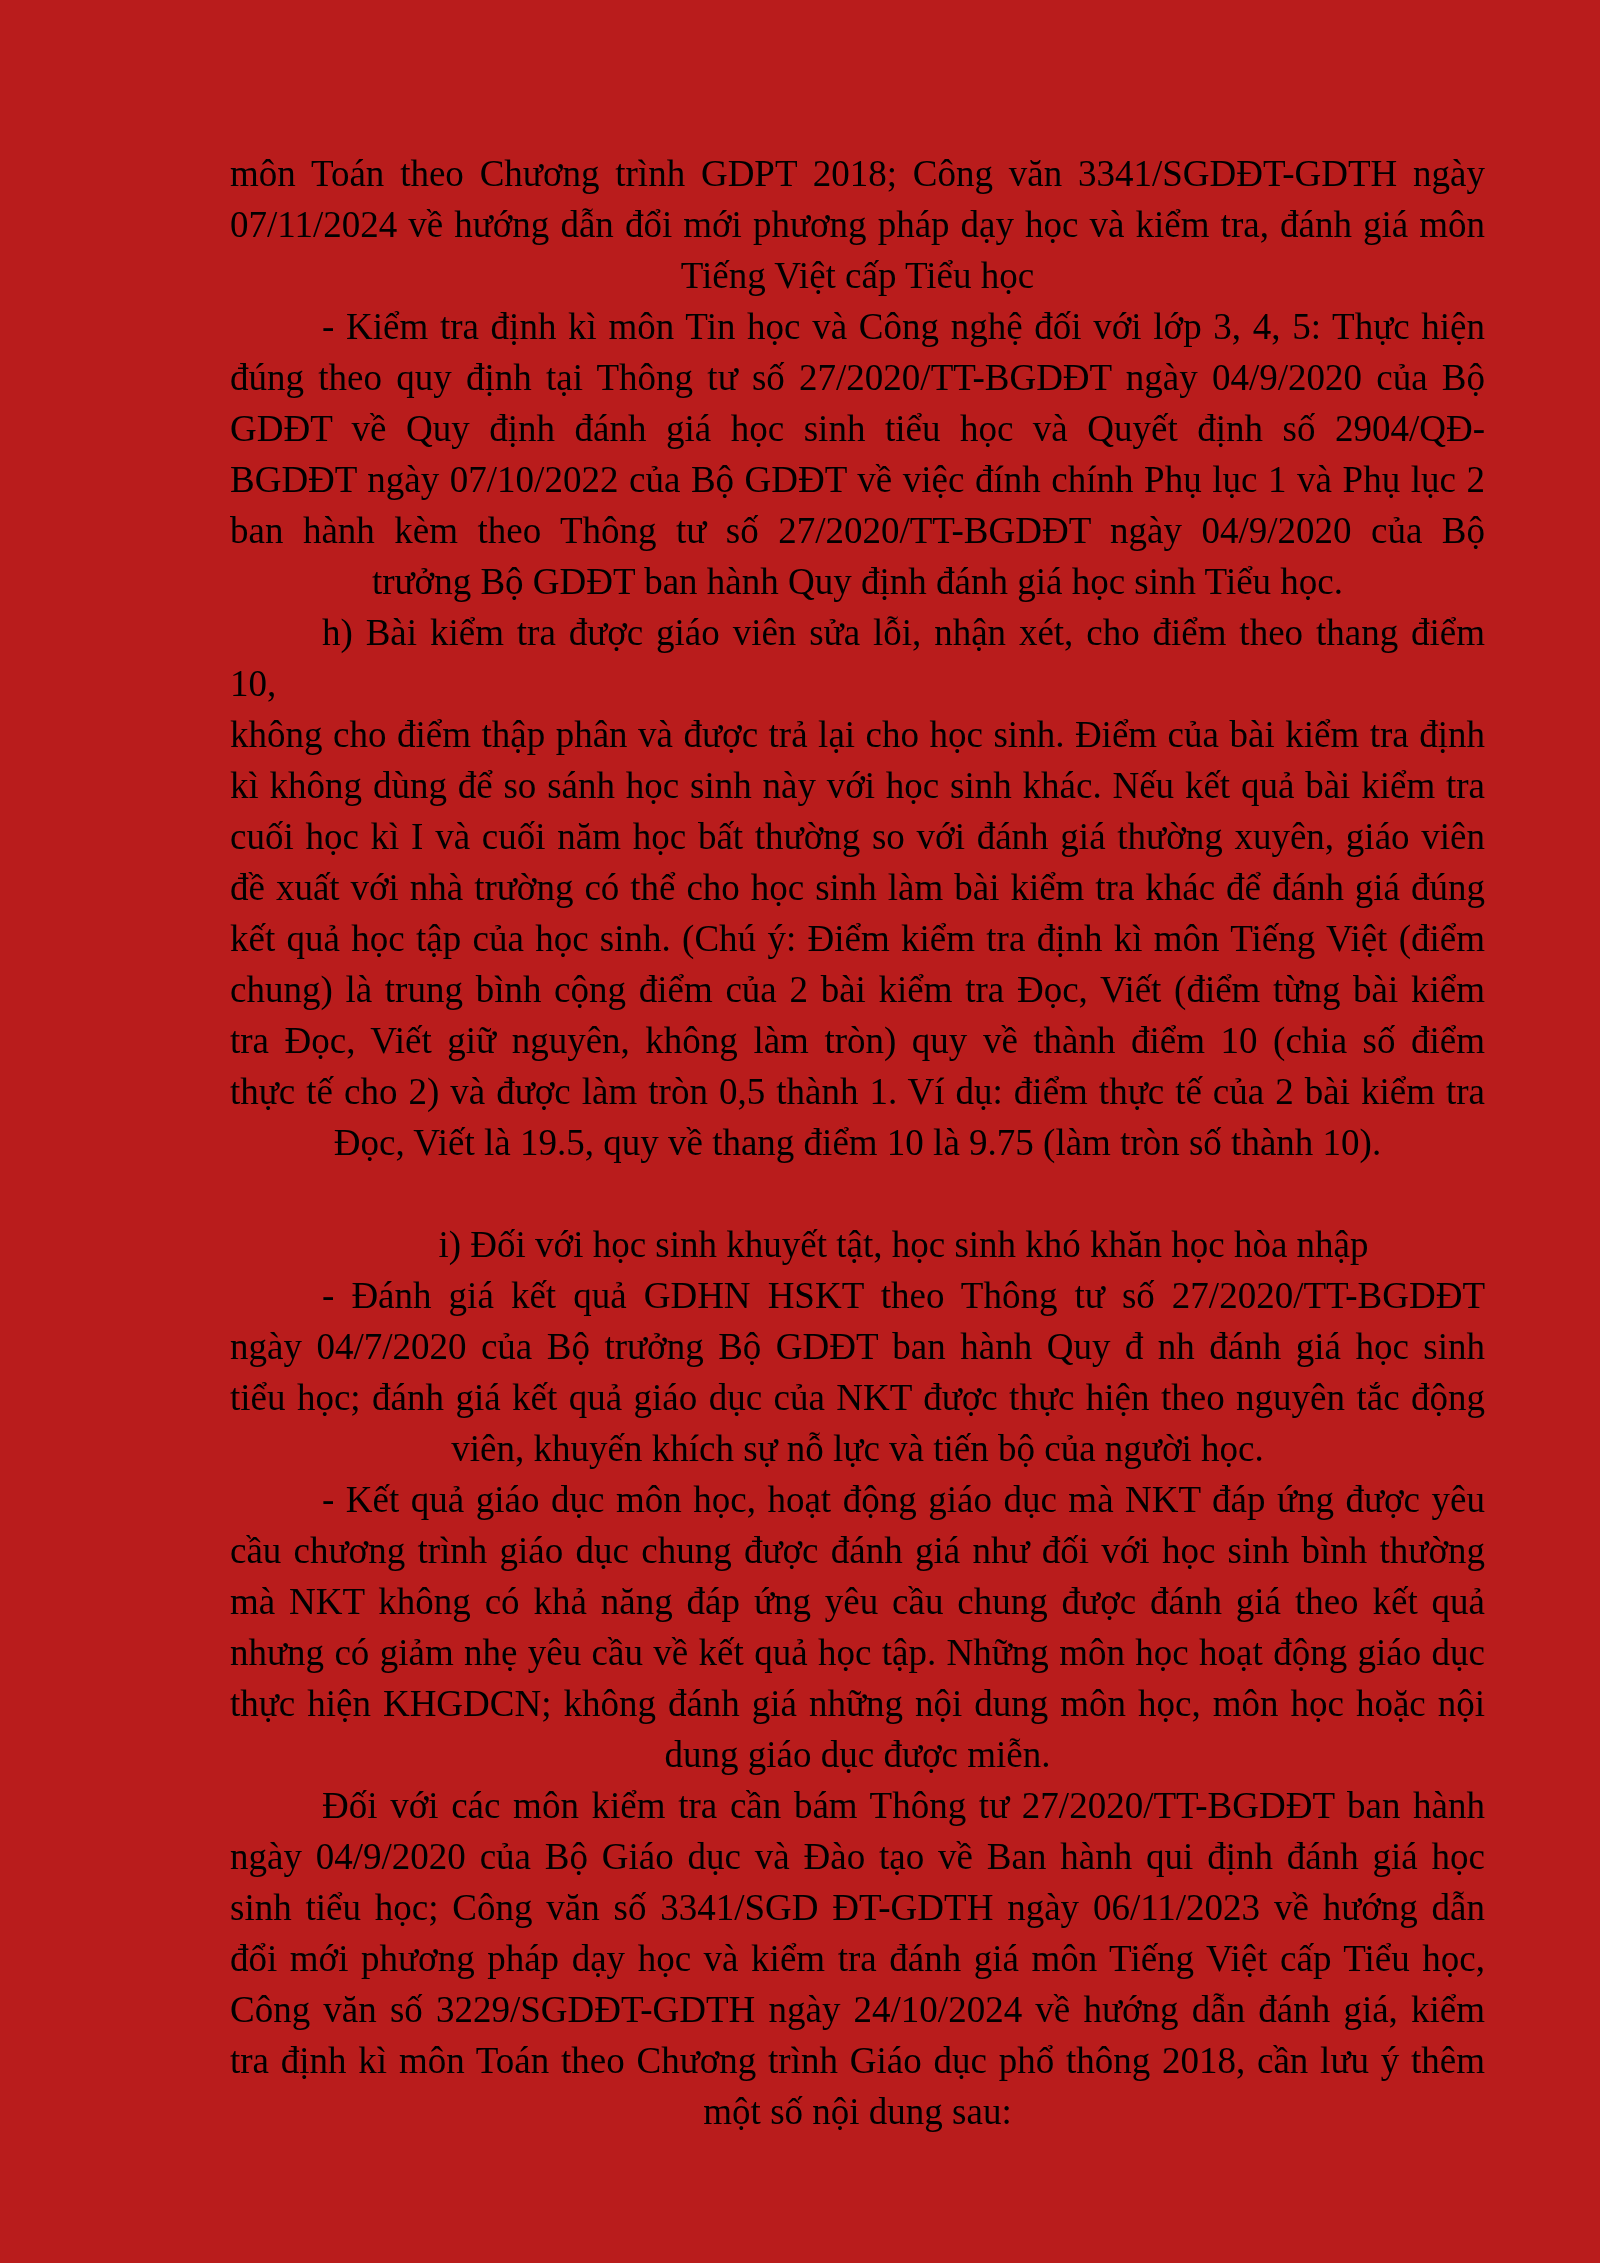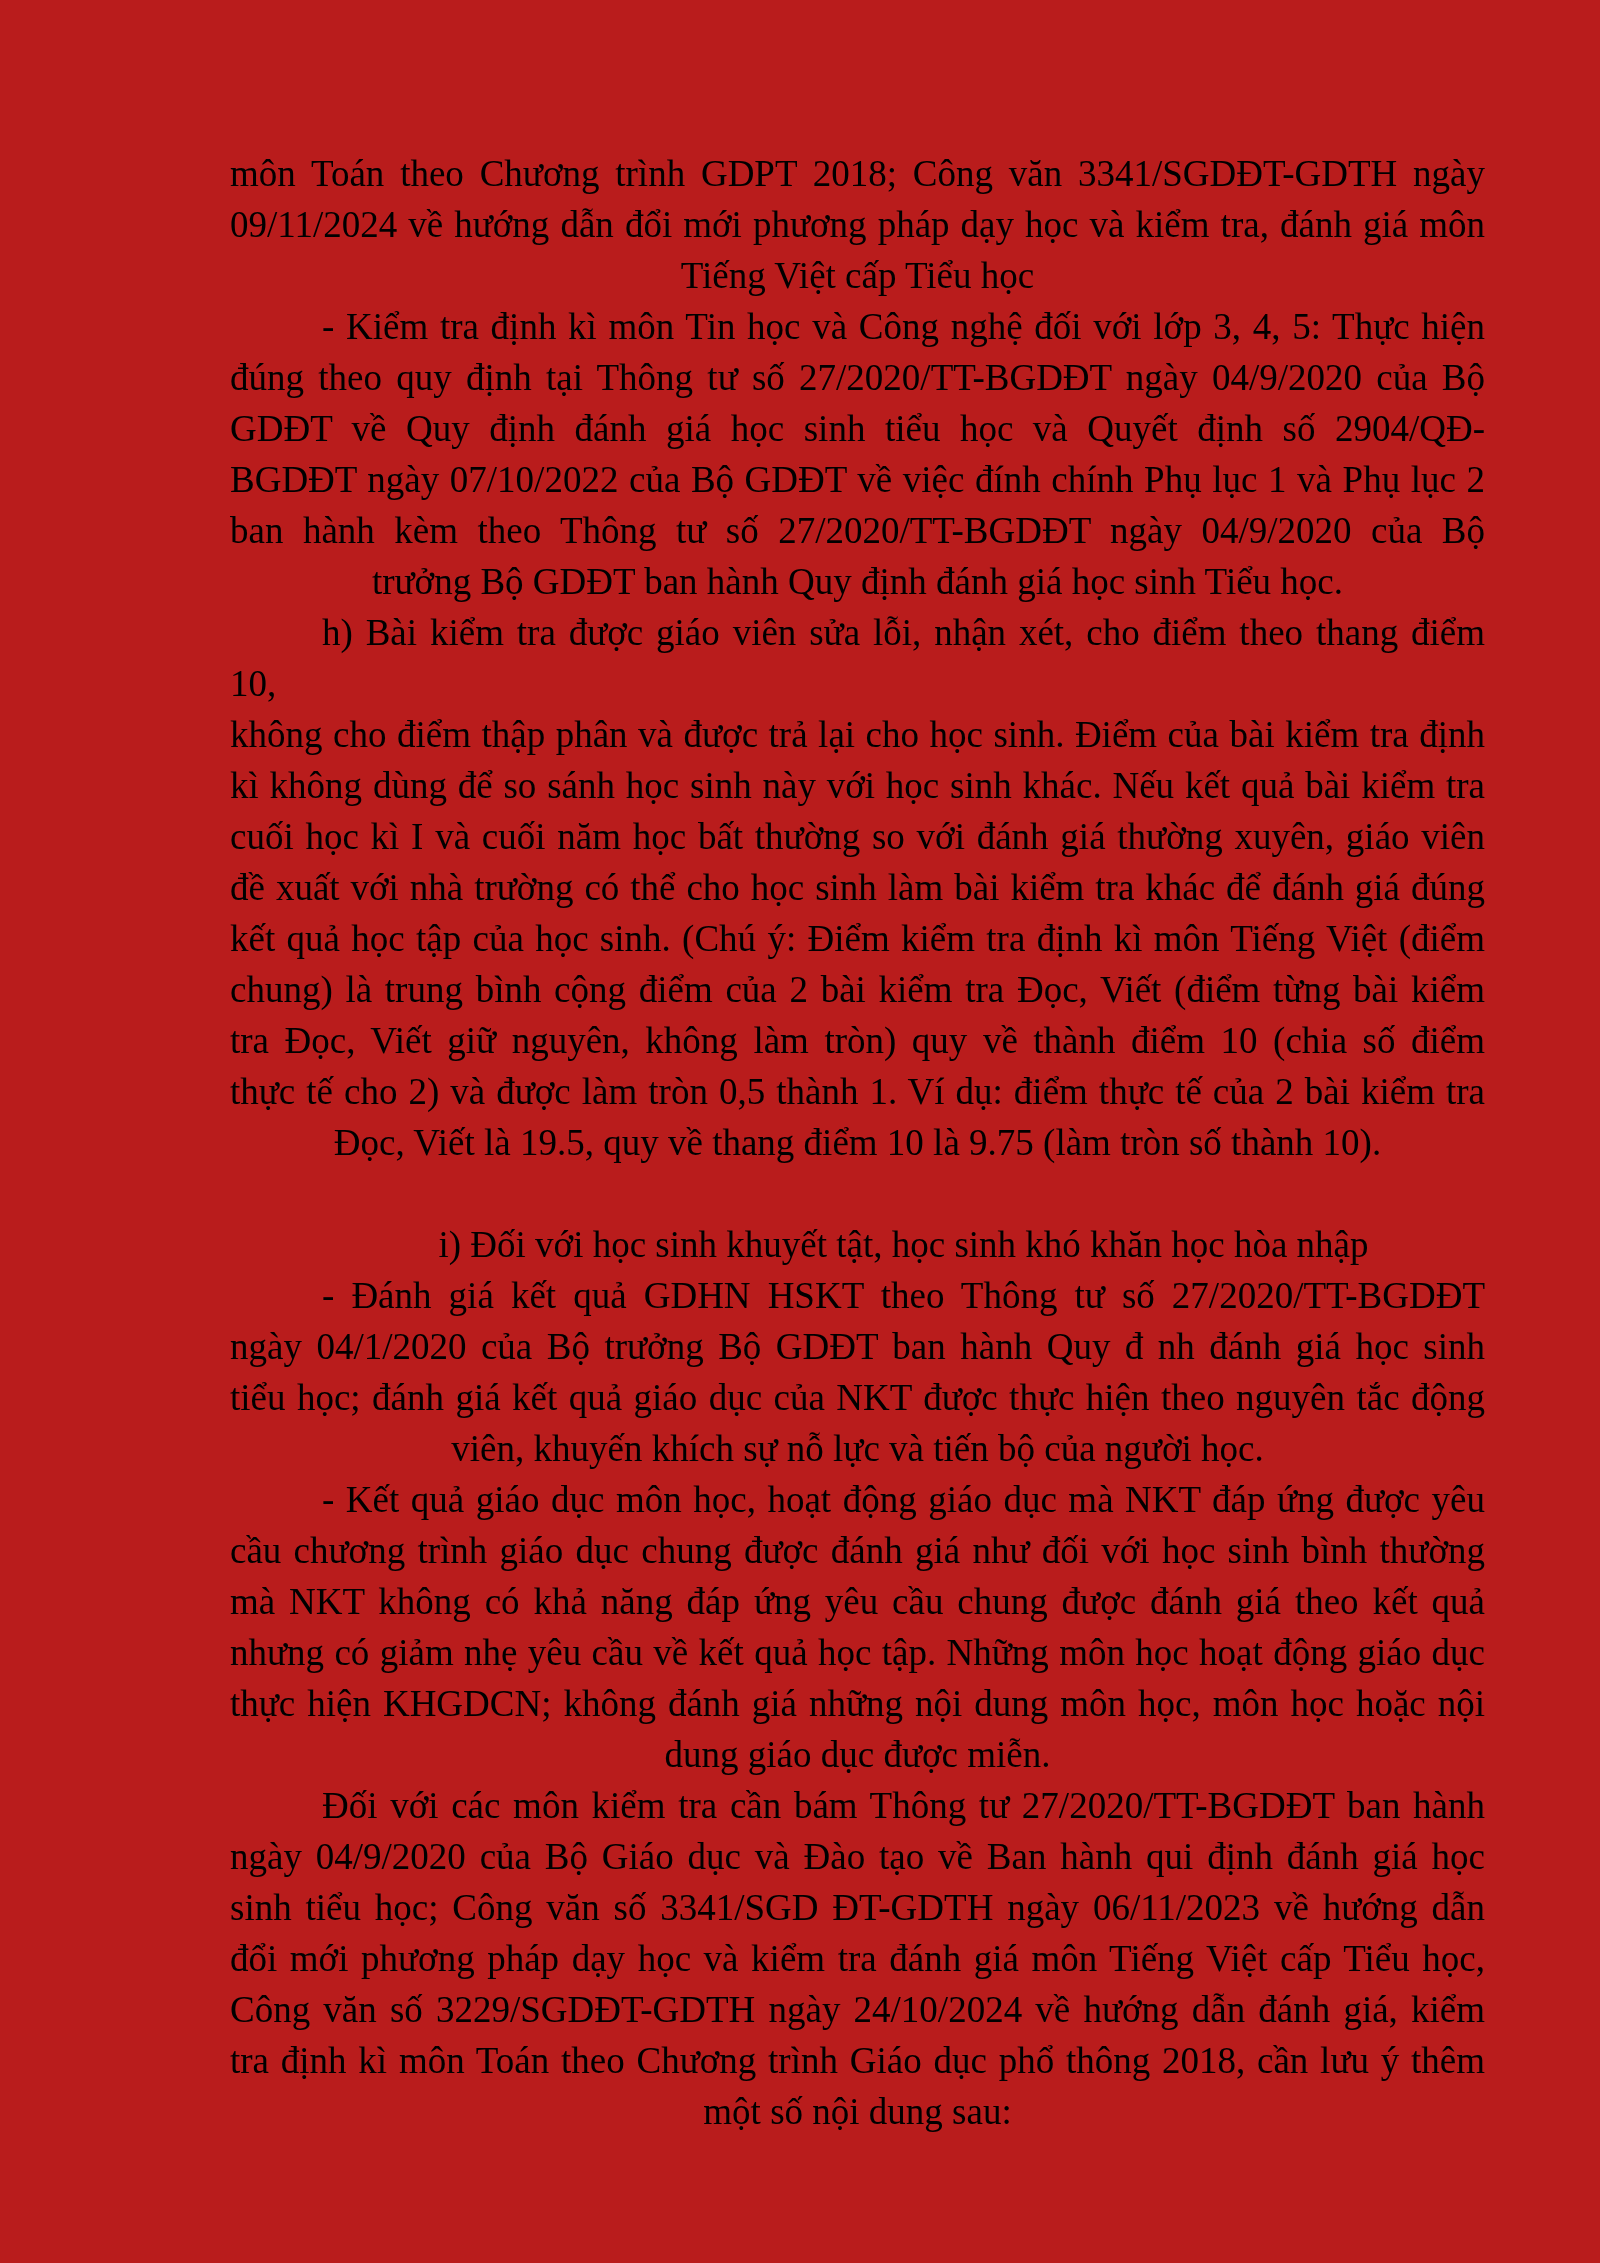--- a/index.html
+++ b/index.html
@@ -32,21 +32,21 @@
     text-align-last: justify;
   }
 </style>
 </head>
 <body>
 
 <div class="page">
   <div>
       <div class="para">
         <div class="line j">môn Toán theo Chương trình GDPT 2018; Công văn 3341/SGDĐT-GDTH ngày</div>
-        <div class="line j">09/11/2024 về hướng dẫn đổi mới phương pháp dạy học và kiểm tra, đánh giá môn</div>
+        <div class="line j">07/11/2024 về hướng dẫn đổi mới phương pháp dạy học và kiểm tra, đánh giá môn</div>
         <div class="line">Tiếng Việt cấp Tiểu học</div>
       </div>
       <div class="para indent">
         <div class="line j">- Kiểm tra định kì môn Tin học và Công nghệ đối với lớp 3, 4, 5: Thực hiện</div>
         <div class="line j">đúng theo quy định tại Thông tư số 27/2020/TT-BGDĐT ngày 04/9/2020 của Bộ</div>
         <div class="line j">GDĐT về Quy định đánh giá học sinh tiểu học và Quyết định số 2904/QĐ-</div>
         <div class="line j">BGDĐT ngày 07/10/2022 của Bộ GDĐT về việc đính chính Phụ lục 1 và Phụ lục 2</div>
         <div class="line j">ban hành kèm theo Thông tư số 27/2020/TT-BGDĐT ngày 04/9/2020 của Bộ</div>
         <div class="line">trưởng Bộ GDĐT ban hành Quy định đánh giá học sinh Tiểu học.</div>
       </div>
@@ -60,21 +60,21 @@
         <div class="line j">chung) là trung bình cộng điểm của 2 bài kiểm tra Đọc, Viết (điểm từng bài kiểm</div>
         <div class="line j">tra Đọc, Viết giữ nguyên, không làm tròn) quy về thành điểm 10 (chia số điểm</div>
         <div class="line j">thực tế cho 2) và được làm tròn 0,5 thành 1. Ví dụ: điểm thực tế của 2 bài kiểm tra</div>
         <div class="line">Đọc, Viết là 19.5, quy về thang điểm 10 là 9.75 (làm tròn số thành 10).</div>
       </div>
       <div class="para indent" style="margin-top: 51px;">
         <div class="line">i) Đối với học sinh khuyết tật, học sinh khó khăn học hòa nhập</div>
       </div>
       <div class="para indent">
         <div class="line j">- Đánh giá kết quả GDHN HSKT theo Thông tư số 27/2020/TT-BGDĐT</div>
-        <div class="line j">ngày 04/1/2020 của Bộ trưởng Bộ GDĐT ban hành Quy đ nh đánh giá học sinh</div>
+        <div class="line j">ngày 04/7/2020 của Bộ trưởng Bộ GDĐT ban hành Quy đ nh đánh giá học sinh</div>
         <div class="line j">tiểu học; đánh giá kết quả giáo dục của NKT được thực hiện theo nguyên tắc động</div>
         <div class="line">viên, khuyến khích sự nỗ lực và tiến bộ của người học.</div>
       </div>
       <div class="para indent">
         <div class="line j">- Kết quả giáo dục môn học, hoạt động giáo dục mà NKT đáp ứng được yêu</div>
         <div class="line j">cầu chương trình giáo dục chung được đánh giá như đối với học sinh bình thường</div>
         <div class="line j">mà NKT không có khả năng đáp ứng yêu cầu chung được đánh giá theo kết quả</div>
         <div class="line j">nhưng có giảm nhẹ yêu cầu về kết quả học tập. Những môn học hoạt động giáo dục</div>
         <div class="line j">thực hiện KHGDCN; không đánh giá những nội dung môn học, môn học hoặc nội</div>
         <div class="line">dung giáo dục được miễn.</div>

